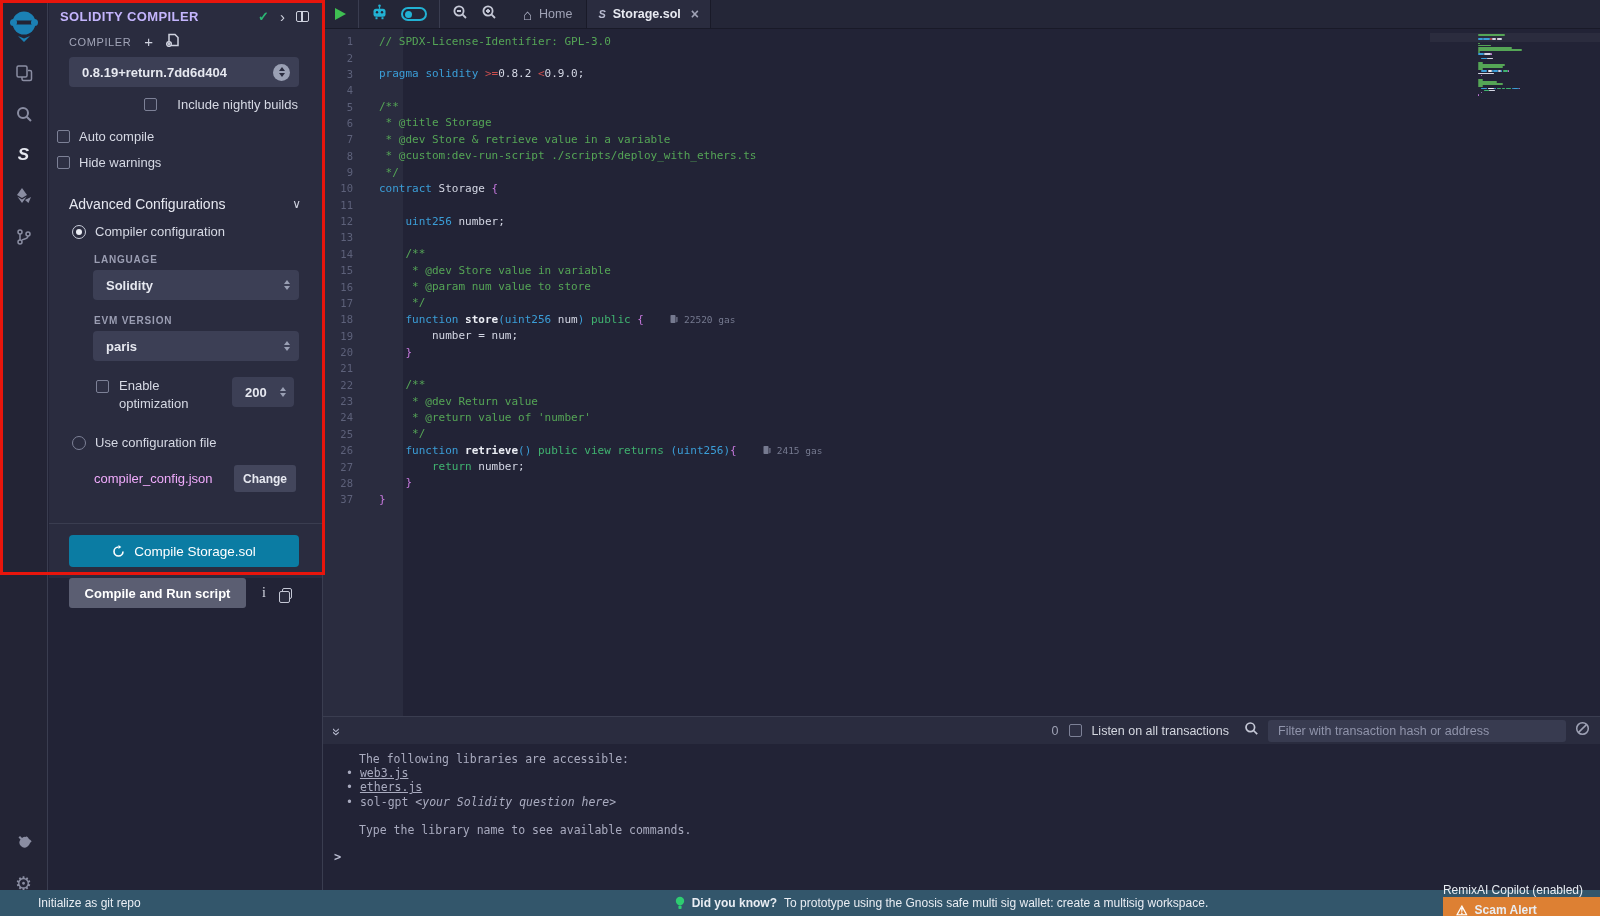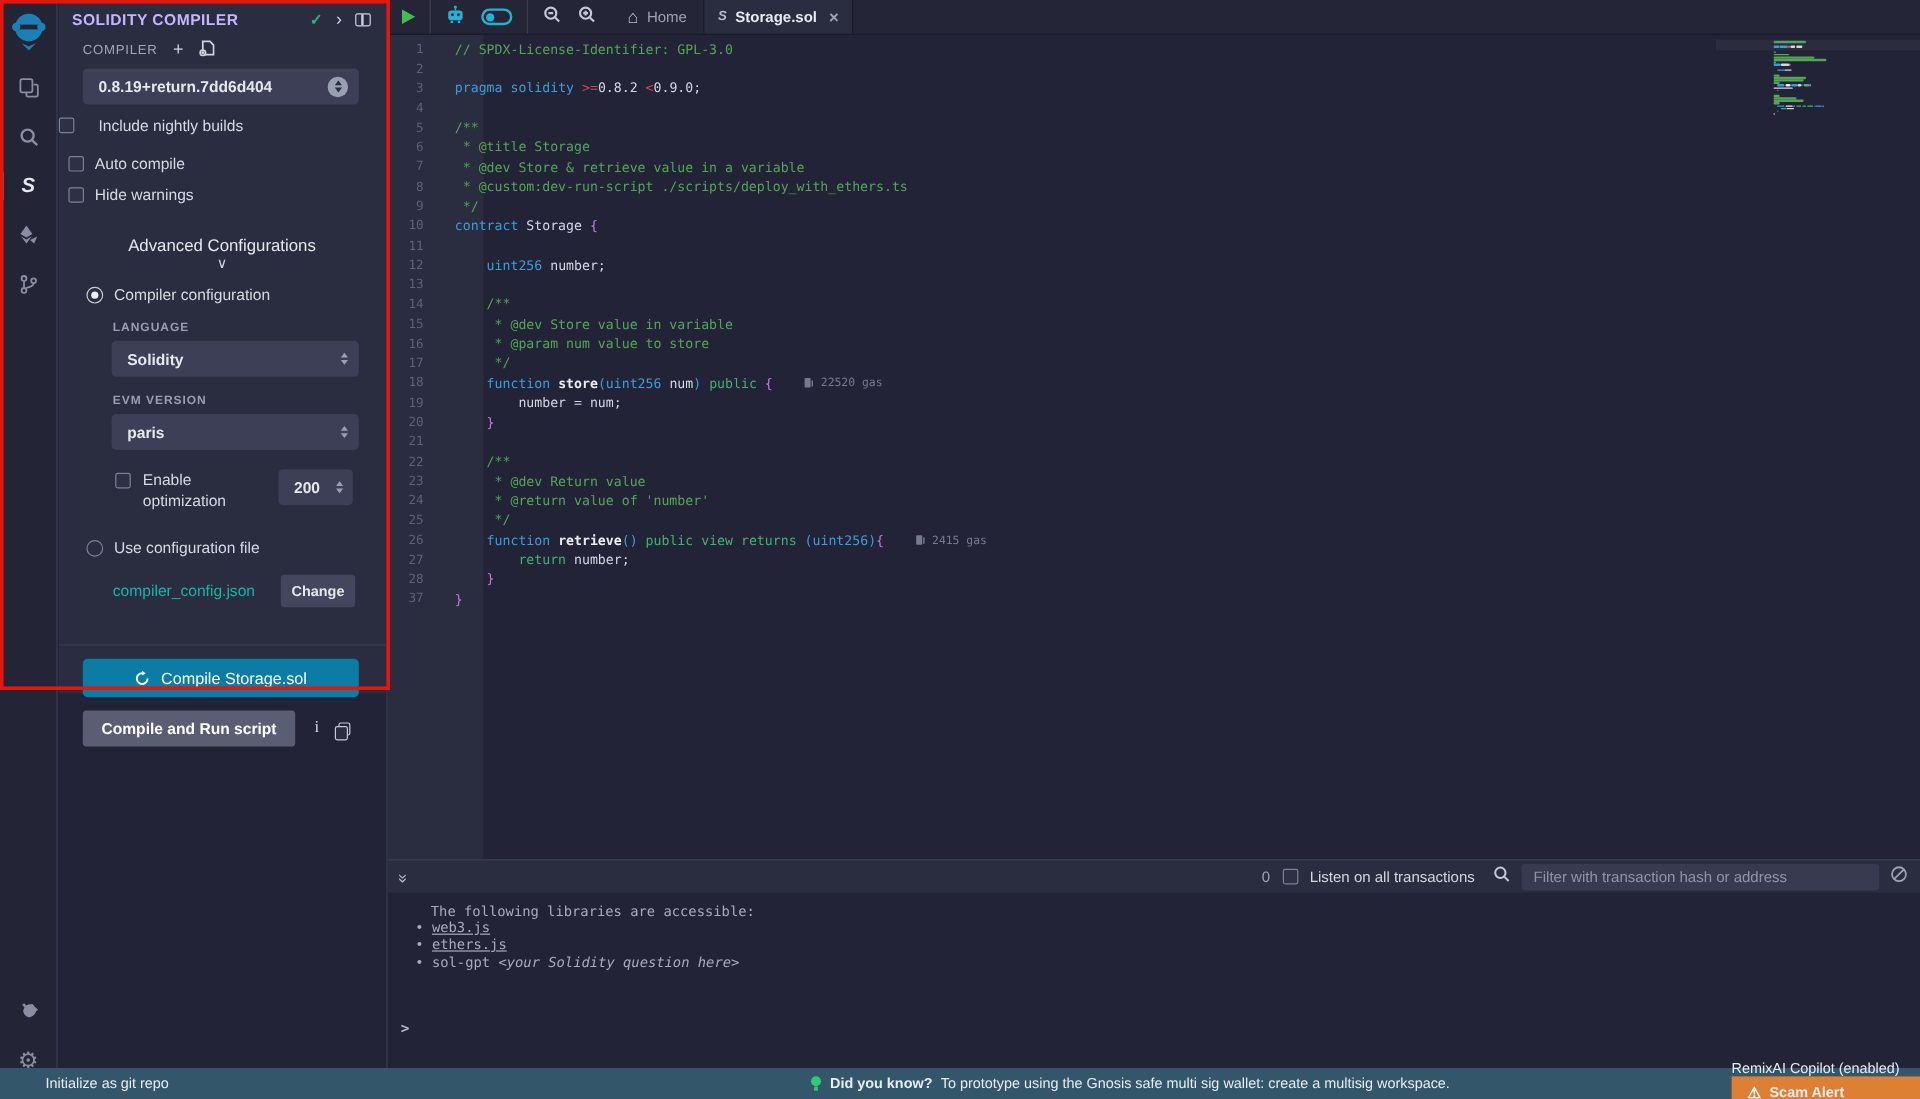--- a/index.html
+++ b/index.html
@@ -39,42 +39,42 @@
   .circle-spin { width:17px; height:17px; border-radius:50%; background:#9aa0b4;
     display:flex; flex-direction:column; align-items:center; justify-content:center; gap:2px; }
   .tri-up { width:0; height:0; border-left:3.5px solid transparent; border-right:3.5px solid transparent; border-bottom:4px solid #2a2c3f; }
   .tri-dn { width:0; height:0; border-left:3.5px solid transparent; border-right:3.5px solid transparent; border-top:4px solid #2a2c3f; }
   .spin-plain { display:flex; flex-direction:column; gap:2px; }
   .spin-plain .tri-up { border-bottom-color:#9aa0b4; }
   .spin-plain .tri-dn { border-top-color:#9aa0b4; }
   .chk-row { display:flex; align-items:center; gap:9px; margin-left:8px; cursor:pointer; }
   .checkbox { width:13px; height:13px; border:1px solid #7d8197; border-radius:2px; background:#2e3044; flex:none; }
   .chk-label { font-size:13px; color:#d6d9e4; }
-  .row-nightly { margin:10px 24px 0 0;gap:20px; }
+  .row-nightly { justify-content:flex-end; margin:10px 24px 0 0;gap:20px; }
   .row-auto { margin-top:17px; }
   .row-hide { margin-top:11px; }
   .adv-header { display:flex; align-items:center; justify-content:space-between; margin:26px 21px 0 20px;
-    color:#e6e8f0; font-size:14px; cursor:pointer;flex-direction:column; }
+    color:#e6e8f0; font-size:14px; cursor:pointer; }
   .chevdn-glyph { color:#cfd2df; font-size:12px; }
   .radio-row { display:flex; align-items:center; gap:9px; margin:12px 0 0 23px; cursor:pointer; }
   .radio { width:14px; height:14px; border-radius:50%; border:1px solid #7d8197; position:relative; flex:none; }
   .radio.sel { border-color:#c9cdda; }
   .radio.sel::after { content:""; position:absolute; left:3px; top:3px; width:6px; height:6px; border-radius:50%; background:#eceef5; }
   .radio-label { font-size:13px; color:#d6d9e4; }
   .field-label { margin:15px 0 5px 45px; font-size:10px; letter-spacing:.8px; color:#9b9eb3; font-weight:600; }
   .select.inner { margin-left:44px; width:206px; }
   .opt-row { display:flex; align-items:flex-start; margin:16px 28px 0 47px; }
   .opt-row .checkbox { margin-top:3px; }
   .opt-label { margin-left:10px; width:88px; line-height:1.35; font-size:13px; color:#d6d9e4; }
   .num-input { margin-left:auto; width:62px; height:30px; background:#3c3f55; border-radius:4px;
     display:flex; align-items:center; padding:0 8px 0 13px; }
   .num-input .select-text { font-weight:600; }
   .row-radio2 { margin-top:23px; }
   .config-row { display:flex; align-items:center; justify-content:space-between; margin:15px 26px 0 45px; }
-  .config-name { font-size:13px; color:#14b8a6; }
+  .config-name { font-size:13px; color:#f0abfc; }
   .change-btn { width:62px; height:27px; background:#43465c; border:none; border-radius:3px;
     color:#e6e8f0; font-weight:700; font-size:12px; cursor:pointer; font-family:inherit; }
   .p-divider { margin-top:31px; border-top:1px solid #3a3d50; }
   .compile-btn { margin:11px 20px 0 20px; width:230px; height:32px; background:#0b7ca3; border:none; border-radius:4px;
     color:#fff; font-size:13.5px; display:flex; align-items:center; justify-content:center; gap:9px; cursor:pointer; font-family:inherit; }
   .run-row { display:flex; align-items:center; margin:11px 20px 0 20px; gap:16px; }
   .run-btn { width:177px; height:30px; background:#5b5e72; border:none; border-radius:3px;
     color:#fff; font-size:13px; font-weight:600; cursor:pointer; font-family:inherit; }
   .info-glyph { font-family:"Liberation Serif", serif; font-size:14px; color:#d6d9e4; cursor:pointer; }
   .copy-box { width:10px; height:11px; border:1.3px solid #c5c8d6; border-radius:2px; position:relative; cursor:pointer; }
@@ -522,20 +522,21 @@
       </svg>
     </span>
   </div>
 
   <div class="terminal">
     <div class="t-line t-indent">The following libraries are accessible:</div>
     <div class="t-line"><span class="t-bullet">•</span><span class="t-link">web3.js</span></div>
     <div class="t-line"><span class="t-bullet">•</span><span class="t-link">ethers.js</span></div>
     <div class="t-line"><span class="t-bullet">•</span><span>sol-gpt </span><span class="t-italic">&lt;your Solidity question here&gt;</span></div>
     <div class="t-line">&nbsp;</div>
+    <div class="t-line t-indent">Type the library name to see available commands.</div>
     <div class="t-prompt">&gt;</div>
   </div>
 </div>
 
 <footer class="statusbar">
   <span class="sb-left">Initialize as git repo</span>
   <span class="sb-center">
     <svg width="10" height="14" viewBox="0 0 10 14">
       <circle cx="5" cy="5" r="4.2" fill="#2ecc71"></circle>
         <rect x="3.4" y="9.5" width="3.2" height="3.4" rx="1" fill="#2ecc71"></rect>

